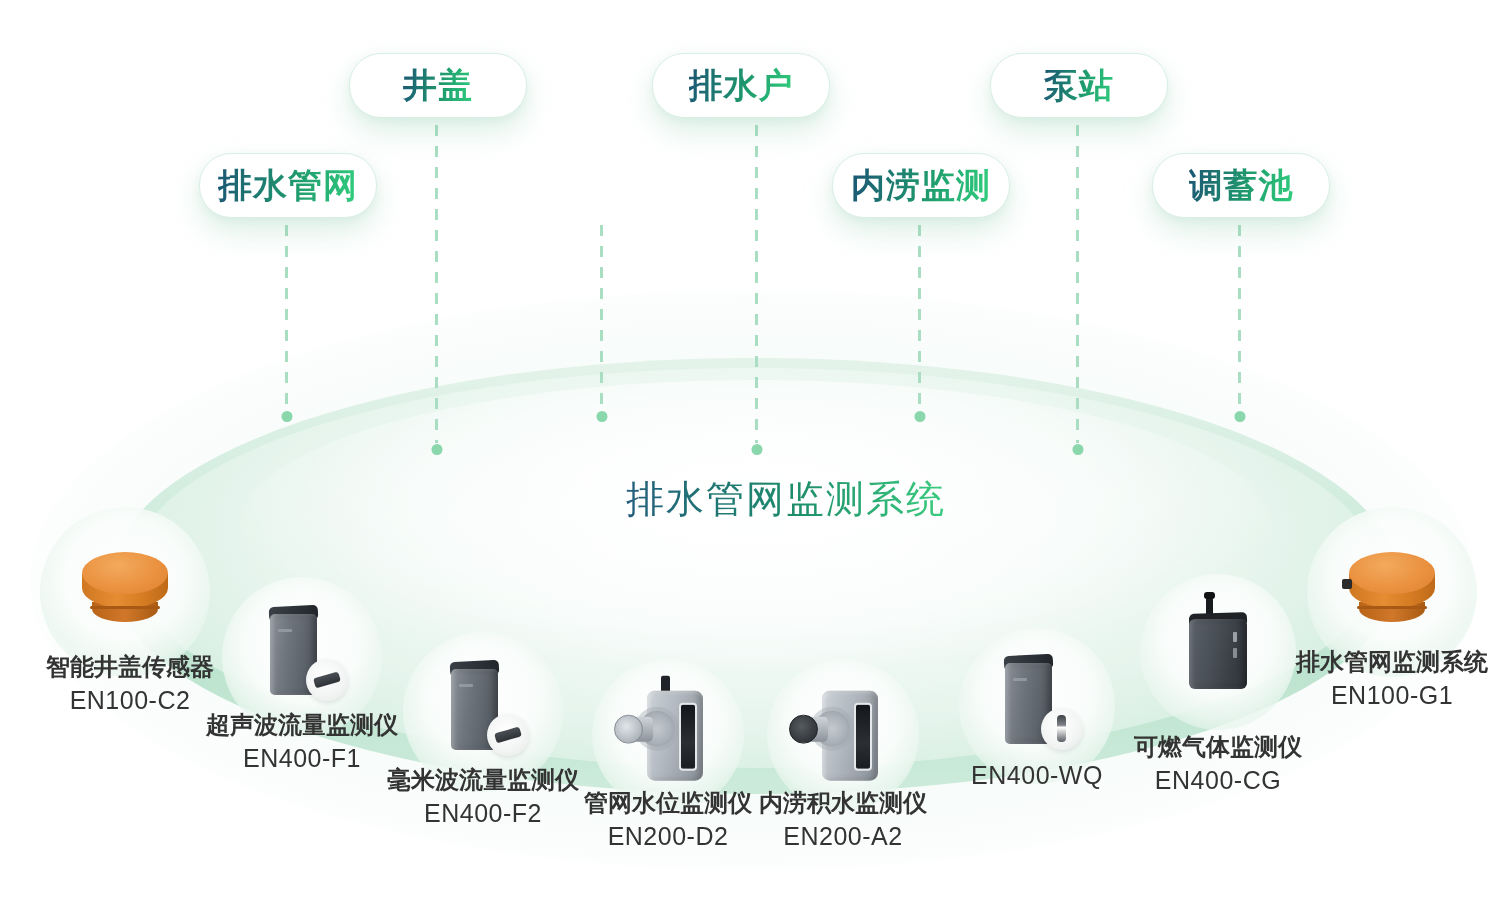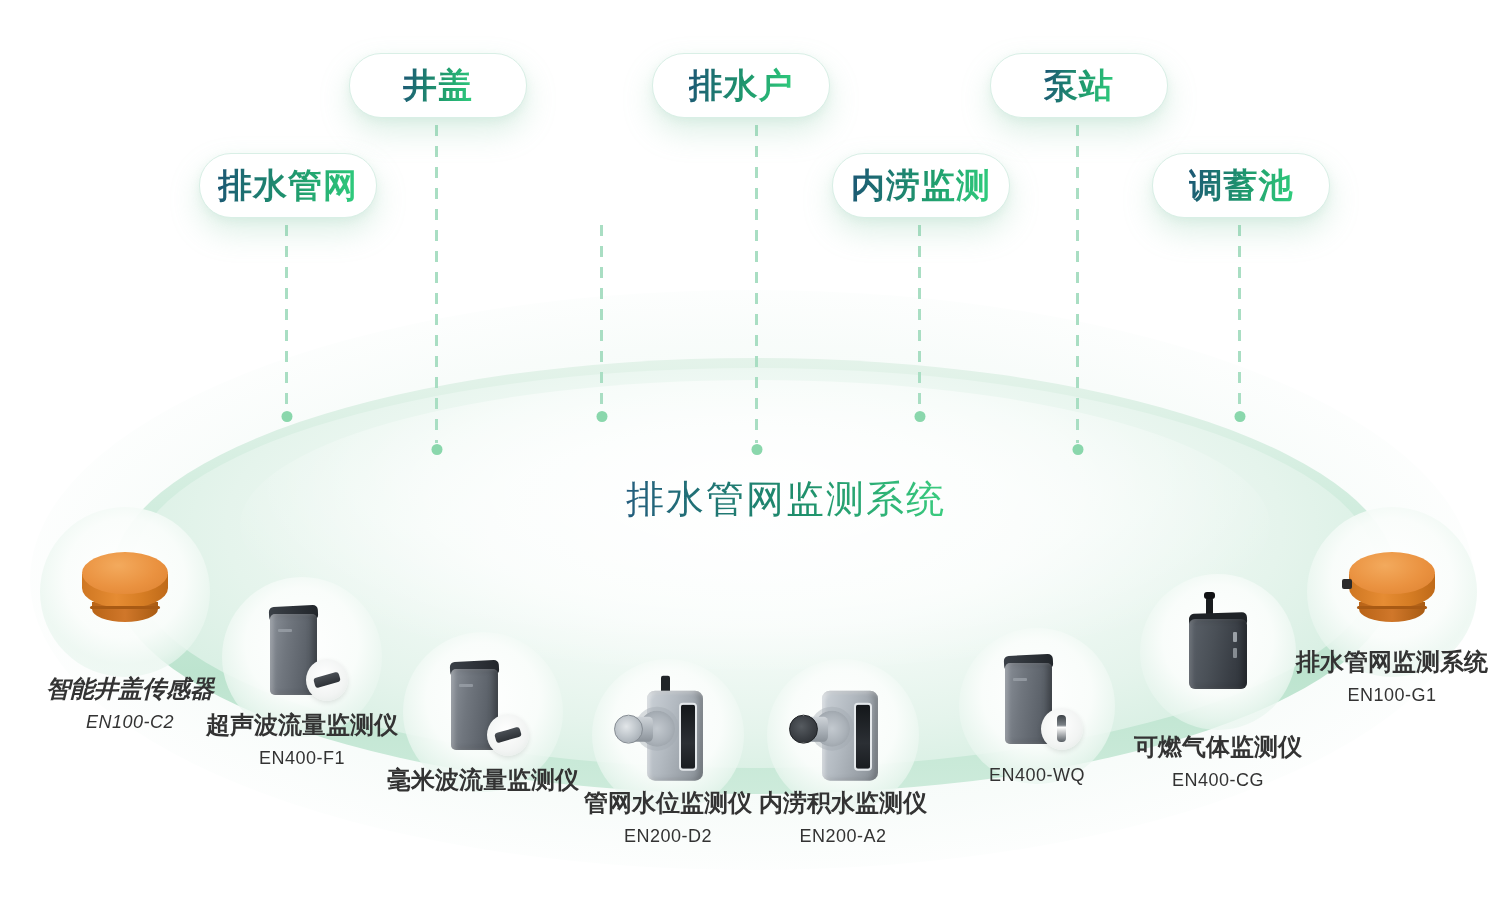--- a/index.html
+++ b/index.html
@@ -122,22 +122,22 @@
   .icon-cam .chorn{position:absolute;left:8px;top:42px;width:32px;height:25px;
     background:linear-gradient(180deg,#cfd4d9 0%,#a7aeb5 60%,#8b9299 100%);
     border-radius:13px 4px 4px 13px / 13px 6px 6px 13px;}
   .icon-cam .cface{position:absolute;left:1px;top:40px;width:27px;height:27px;border-radius:50%;border:1px solid #848b92;
     background:radial-gradient(circle at 42% 40%, #e2e6e9 0%, #b9c0c6 55%, #979ea5 100%);}
   .icon-cam .cface.dark{background:radial-gradient(circle at 42% 40%, #565b60 0%, #3a3e43 55%, #26292d 100%);border-color:#1e2125;}
   .icon-cam .cant{position:absolute;left:48px;top:1px;width:9px;height:19px;background:#202428;border-radius:2px;}
   
   .dev-label{position:absolute;transform:translateX(-50%);text-align:center;white-space:nowrap;color:#333;}
   .dev-label .nm{font-size:24px;font-weight:600;line-height:33px;}
-  .dev-label .md{font-size:18px;font-weight:500;line-height:34px;letter-spacing:.5px;}
-  .L1{left:130px;top:672px;font-style:italic;} .L2{left:302px;top:708px;} .L3{left:483px;top:763px;}
+  .dev-label .md{font-size:25px;font-weight:500;line-height:34px;letter-spacing:.5px;}
+  .L1{left:130px;top:650px;} .L2{left:302px;top:708px;} .L3{left:483px;top:763px;}
   .L4{left:668px;top:786px;} .L5{left:843px;top:786px;} .L6{left:1037px;top:758px;}
   .L7{left:1218px;top:700px;margin-top:30px;} .L8{left:1392px;top:645px;}
 </style>
 </head>
 <body>
 
 <div class="stage">
 
   <div class="ambient"></div>
 
@@ -267,20 +267,21 @@
   <div class="dev-label L1">
     <div class="nm">智能井盖传感器</div>
     <div class="md">EN100-C2</div>
   </div>
   <div class="dev-label L2">
     <div class="nm">超声波流量监测仪</div>
     <div class="md">EN400-F1</div>
   </div>
   <div class="dev-label L3">
     <div class="nm">毫米波流量监测仪</div>
+    <div class="md">EN400-F2</div>
   </div>
   <div class="dev-label L4">
     <div class="nm">管网水位监测仪</div>
     <div class="md">EN200-D2</div>
   </div>
   <div class="dev-label L5">
     <div class="nm">内涝积水监测仪</div>
     <div class="md">EN200-A2</div>
   </div>
   <div class="dev-label L6">

